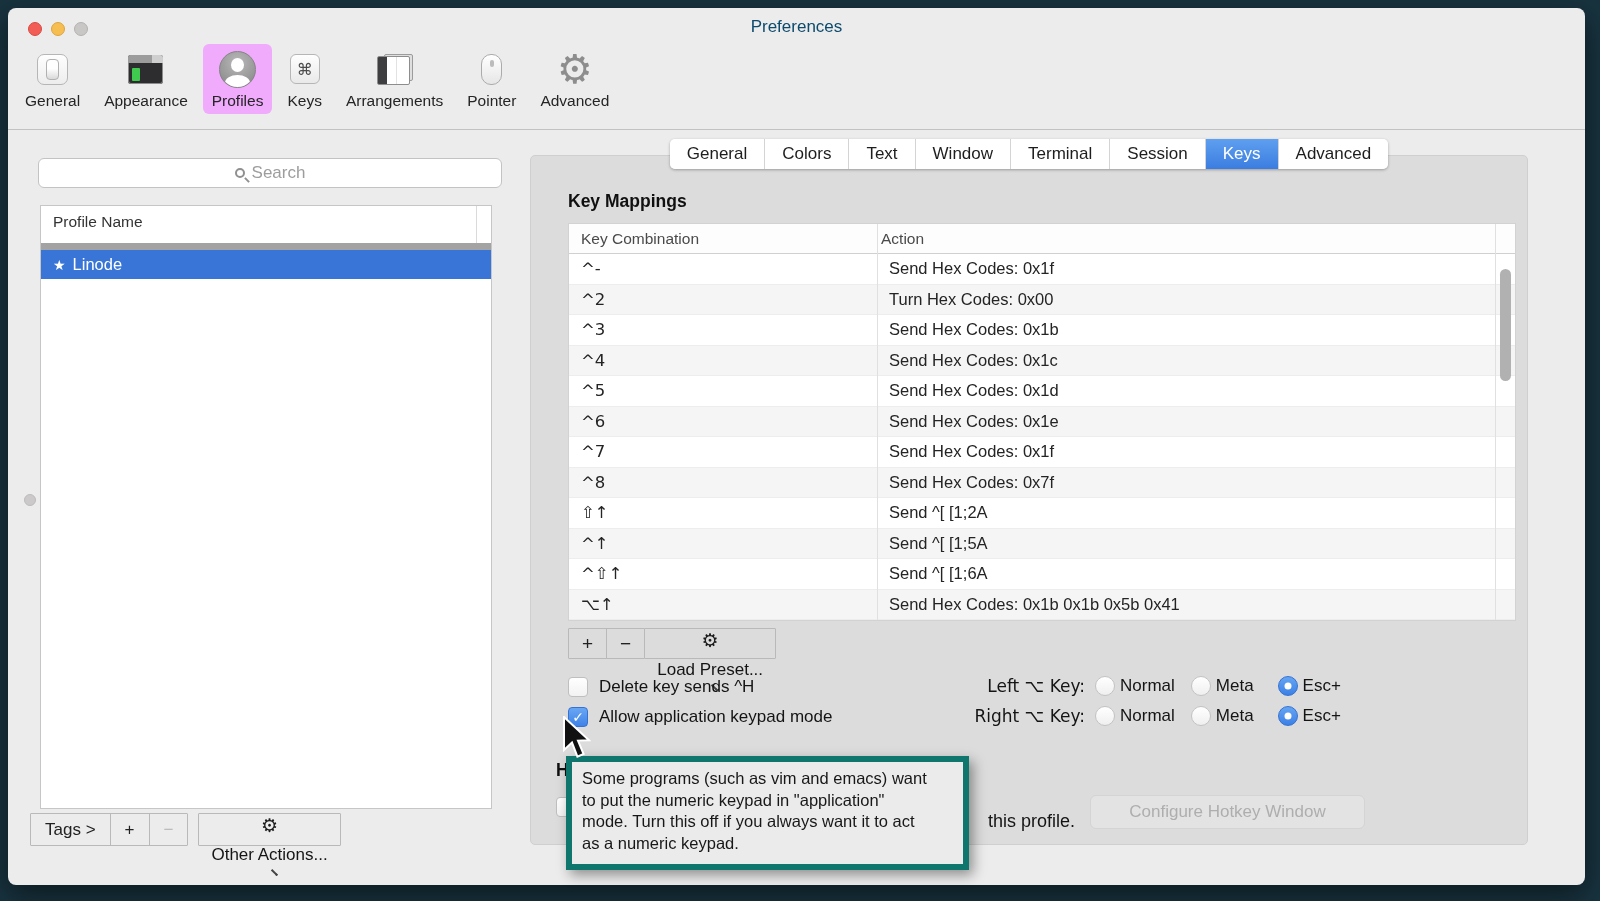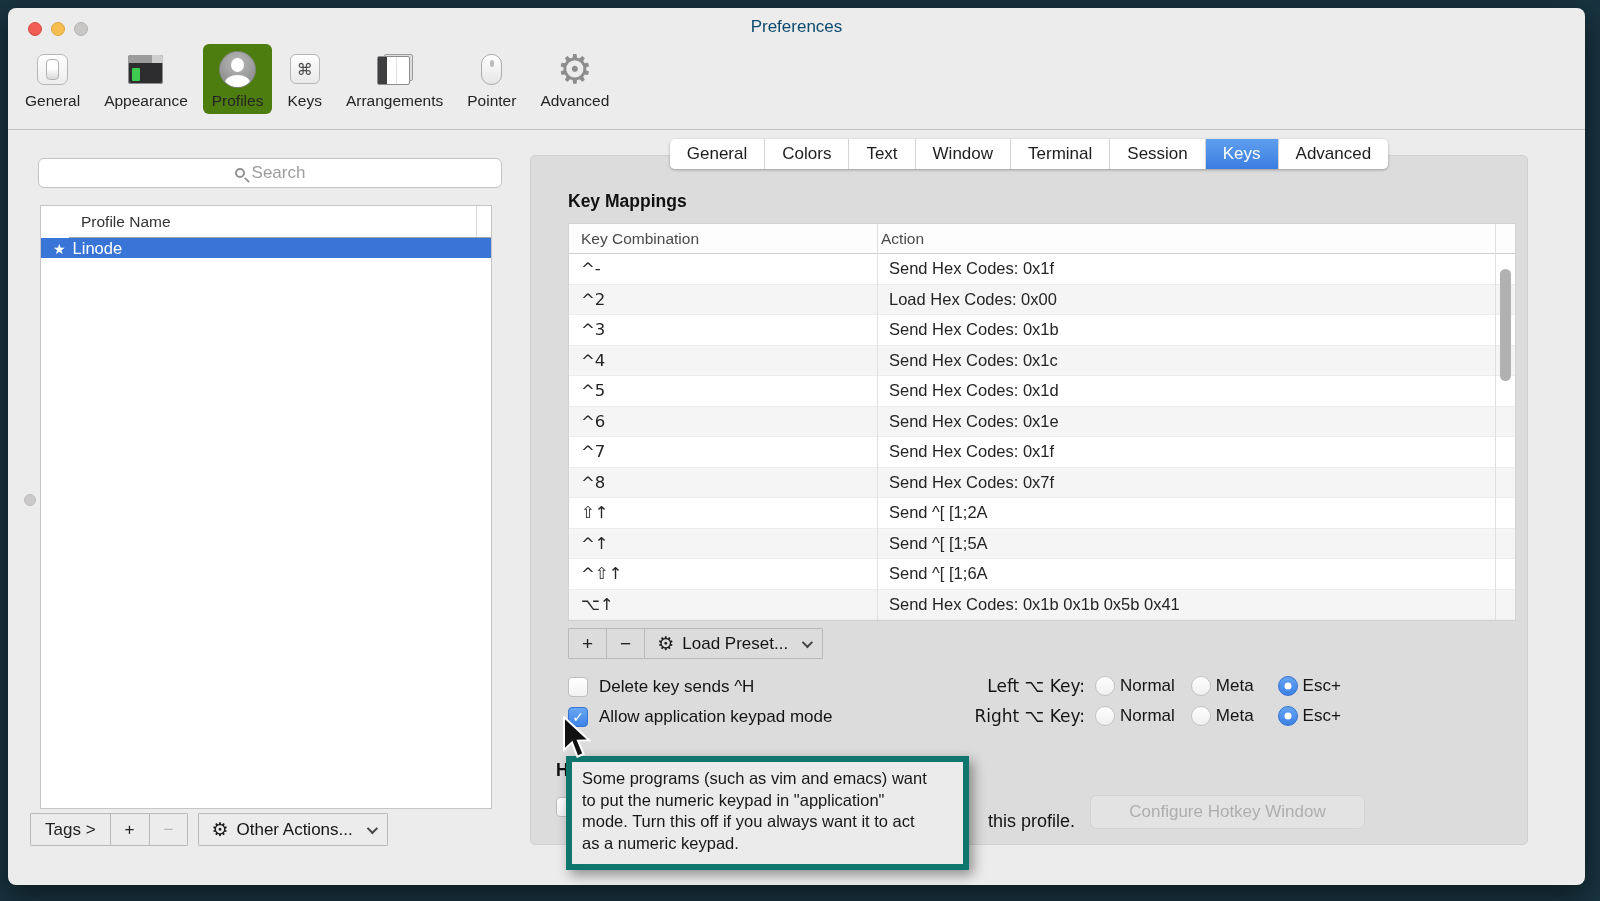--- a/index.html
+++ b/index.html
@@ -23,21 +23,21 @@
   .light.close { background:#f25d55; border:1px solid #da4a42; }
   .light.min   { background:#f6be50; border:1px solid #dfa33c; }
   .light.zoom  { background:#c9c7c6; border:1px solid #b4b2b1; }
   .win-title { position:absolute; left:0; top:9px; width:100%; text-align:center;
                font-size:17px; color:#0c4a6e; }
   
   .toolbar { position:absolute; left:8px; top:36px; height:78px; display:flex;
              align-items:flex-start; gap:6px; }
   .tb-item { display:flex; flex-direction:column; align-items:center;
              padding:5px 9px 4px; border-radius:6px; }
-  .tb-item.selected { background:#4d7c0f; }
+  .tb-item.selected { background:#f0abfc; }
   .tb-icon-box { height:40px; display:flex; align-items:center; justify-content:center; }
   .tb-label { font-size:15.5px; color:#252525; margin-top:3px; white-space:nowrap; }
   
   .icon-general { width:31px; height:31px; background:linear-gradient(#fefefe,#ededed);
     border:1px solid #b6b6b6; border-radius:7px; display:flex; align-items:center; justify-content:center; }
   .icon-general span { width:13px; height:21px; border:1px solid #b1b1b1; border-radius:4px;
     background:linear-gradient(#ffffff 45%,#d9d9d9); }
   .icon-appearance { width:35px; height:29px; background:#2d2d30; border-radius:3px;
     position:relative; overflow:hidden; box-shadow:inset 0 0 0 1px #8c8c8c; }
   .icon-appearance::before { content:""; position:absolute; left:0; top:0; width:100%; height:8px;
@@ -70,36 +70,36 @@
   .toolbar-divider { position:absolute; left:0; top:121px; width:100%; border-top:1px solid #c2c2c2; }
   
   .search-field { position:absolute; left:30px; top:150px; width:464px; height:30px;
     background:#fff; border:1px solid #c3c3c3; border-radius:6px;
     display:flex; align-items:center; justify-content:center; gap:7px; color:#9d9d9d; font-size:17px; }
   .mag { width:10px; height:10px; border:2px solid #909090; border-radius:50%; position:relative; }
   .mag::after { content:""; position:absolute; width:2px; height:6px; background:#909090;
     transform:rotate(-45deg); left:9px; top:7px; }
   .profile-list { position:absolute; left:32px; top:197px; width:452px; height:604px;
     background:#fff; border:1px solid #c6c6c6; }
-  .pl-header { height:32px; line-height:32px; padding-left:12px; font-size:15.5px; color:#333;
-    border-bottom:1px solid #a3a3a3; position:relative;margin-left:28px; }
+  .pl-header { height:44px; line-height:32px; padding-left:12px; font-size:15.5px; color:#333;
+    border-bottom:7px solid #a3a3a3; position:relative; }
   .pl-vline { position:absolute; right:14px; top:0; bottom:0; border-left:1px solid #dadada; }
-  .pl-row.selected { height:20px; background:#3875d7; color:#fff; display:flex; align-items:center;
+  .pl-row.selected { height:29px; background:#3875d7; color:#fff; display:flex; align-items:center;
     padding-left:12px; font-size:16.5px; gap:7px; }
   .star-icon::before { content:"★"; font-family:"DejaVu Sans",sans-serif; font-size:14px; }
   .side-dot { position:absolute; left:16px; top:486px; width:12px; height:12px; border-radius:50%;
     background:#cbc9c9; border:1px solid #bdbbbb; }
   .bottom-bar { position:absolute; left:22px; top:805px; height:33px; display:flex; align-items:stretch; }
   .seg-group { display:flex; border:1px solid #b9b9b9; border-radius:1px; }
   .seg { padding:0 14px; display:flex; align-items:center; font-size:17px; color:#222;
     border-right:1px solid #b9b9b9; background:transparent; }
   .seg:last-child { border-right:none; }
   .seg.disabled { color:#b9b9b9; }
   .dropdown { display:flex; align-items:center; gap:8px; border:1px solid #b9b9b9; border-radius:1px;
-    padding:0 12px; font-size:17px; color:#141414; margin-left:10px; }
+    padding:0 12px; font-size:17px; color:#141414; margin-left:10px;flex-direction:column; }
   .gear-glyph::before { content:"⚙"; font-family:"DejaVu Sans",sans-serif; font-size:19px; color:#1c1c1c; }
   .chev { width:8px; height:8px; border-right:2px solid #444; border-bottom:2px solid #444;
     transform:rotate(45deg) translateY(-2px); margin-left:6px; }
   
   .panel { position:absolute; left:522px; top:147px; width:998px; height:690px;
     background:#dcdcdc; border:1px solid #cfcfcf; border-radius:5px; }
   .tabbar { position:absolute; left:522px; top:131px; width:998px; display:flex; justify-content:center; z-index:5; }
   .tabbar-inner { display:flex; border-radius:5px; overflow:hidden; box-shadow:0 1px 3px rgba(0,0,0,.3); }
   .tab { padding:5px 17px; background:#fff; font-size:17px; color:#1e1e1e;
     border-right:1px solid #d4d4d4; }
@@ -274,21 +274,21 @@
       <span class="hc1">Key Combination</span>
       <span class="hc2">Action</span>
     </div>
     <div class="km-body">
       <div class="trow">
           <span class="tc1">^-</span>
           <span class="tc2">Send Hex Codes: 0x1f</span>
         </div>
       <div class="trow">
           <span class="tc1">^2</span>
-          <span class="tc2">Load Hex Codes: 0x00</span>
+          <span class="tc2">Turn Hex Codes: 0x00</span>
         </div>
       <div class="trow">
           <span class="tc1">^3</span>
           <span class="tc2">Send Hex Codes: 0x1b</span>
         </div>
       <div class="trow">
           <span class="tc1">^4</span>
           <span class="tc2">Send Hex Codes: 0x1c</span>
         </div>
       <div class="trow">

